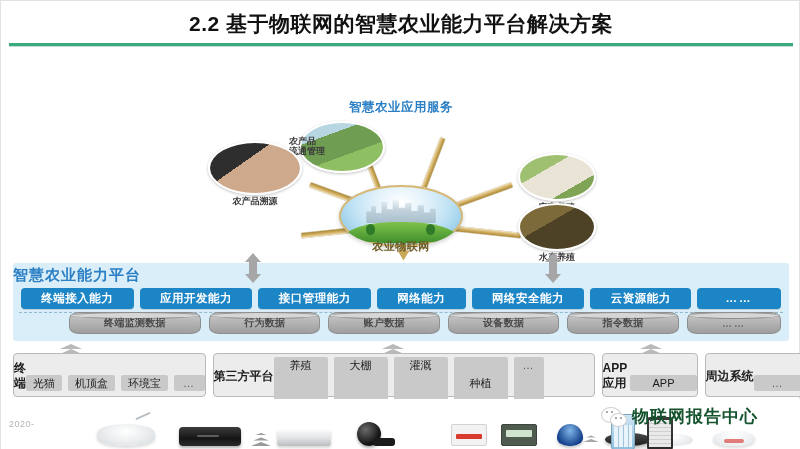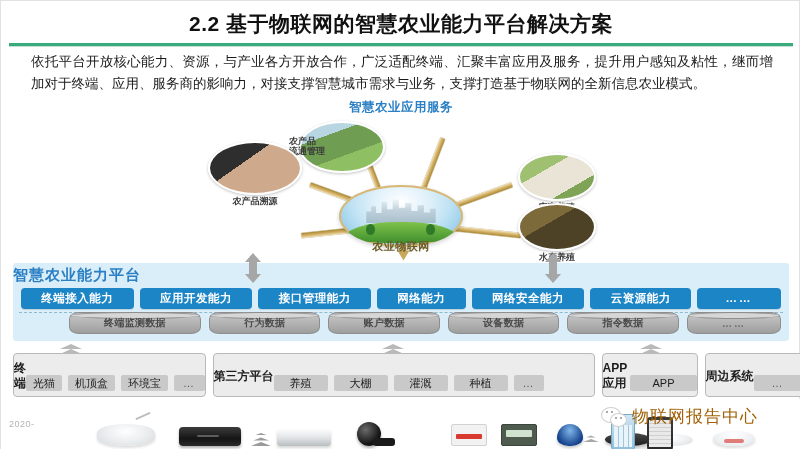--- a/index.html
+++ b/index.html
@@ -356,39 +356,38 @@
   .wechat .b1{
     position:absolute;left:0;top:0;width:18px;height:14px;
     background:#ffffff;border:1.5px solid #cfcfcf;border-radius:50%;
   }
   .wechat .b2{
     position:absolute;left:9px;top:6px;width:15px;height:12px;
     background:#ffffff;border:1.5px solid #cfcfcf;border-radius:50%;
   }
   .wechat .d{position:absolute;width:2px;height:2px;background:#8c8c8c;border-radius:50%;}
   .wm-text{
-    font-size:17px;color:#a16207;letter-spacing:1px;font-weight:normal;
+    font-size:17px;color:#14532d;letter-spacing:1px;font-weight:bold;
   }
   .pagemark{
     position:absolute;left:8px;top:418px;
     font-size:9px;color:#b3b3b3;letter-spacing:.5px;
   }
 </style>
 </head>
 <body>
 
 <div class="slide">
 
   <div class="title-wrap">
     <div class="title">2.2 基于物联网的智慧农业能力平台解决方案</div>
   </div>
   <div class="title-rule"></div>
   <div class="title-rule-2"></div>
 
-  <div class="intro">依托平台开放核心能力、资源，与产业各方开放合作，广泛适配终端、汇聚丰富应用及服务，提升用户感知及粘性，继而增加对于终端、应用、服务商的影响力，对接支撑智慧城市需求与业务，支撑打造基于物联网的全新信息农业模式。</div>
 
   <div class="diagram">
     <div class="diagram-heading">智慧农业应用服务</div>
 
     <div class="arrow" style="left:208px;top:112px;width:84px;transform:rotate(200deg);">
       <div class="shaft" style="width:84px;"></div>
         <div class="head"></div>
     </div>
     <div class="arrow" style="left:204px;top:104px;width:72px;transform:rotate(249deg);">
       <div class="shaft" style="width:72px;"></div>
@@ -516,21 +515,21 @@
     <div class="tbox thirdparty">
       <div class="tri-up" style="left:168px;">
           <i></i>
           <i></i>
         </div>
       <div class="thead">第三方平台</div>
       <div class="chips">
         <div class="chip" style="padding:1px 16px;">养殖</div>
         <div class="chip" style="padding:1px 16px;">大棚</div>
         <div class="chip" style="padding:1px 16px;">灌溉</div>
-        <div class="chip" style="padding:1px 16px;">种植</div>
+        <div class="chip" style="padding:19px 16px;">种植</div>
         <div class="chip dots">…</div>
       </div>
     </div>
 
     <div class="tbox appbox">
       <div class="tri-up" style="left:37px;">
           <i></i>
           <i></i>
         </div>
       <div class="thead">APP应用</div>

